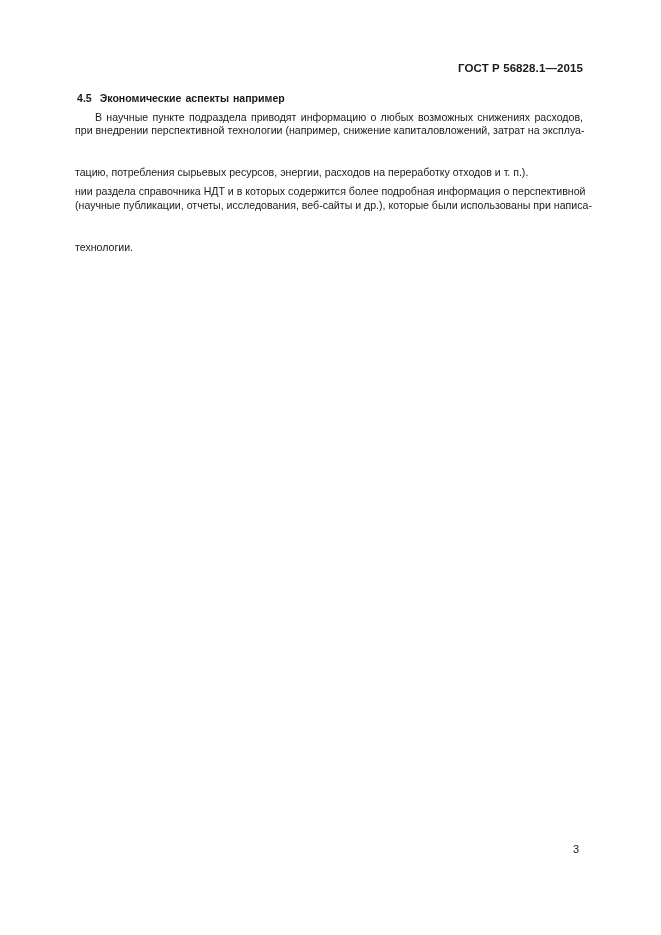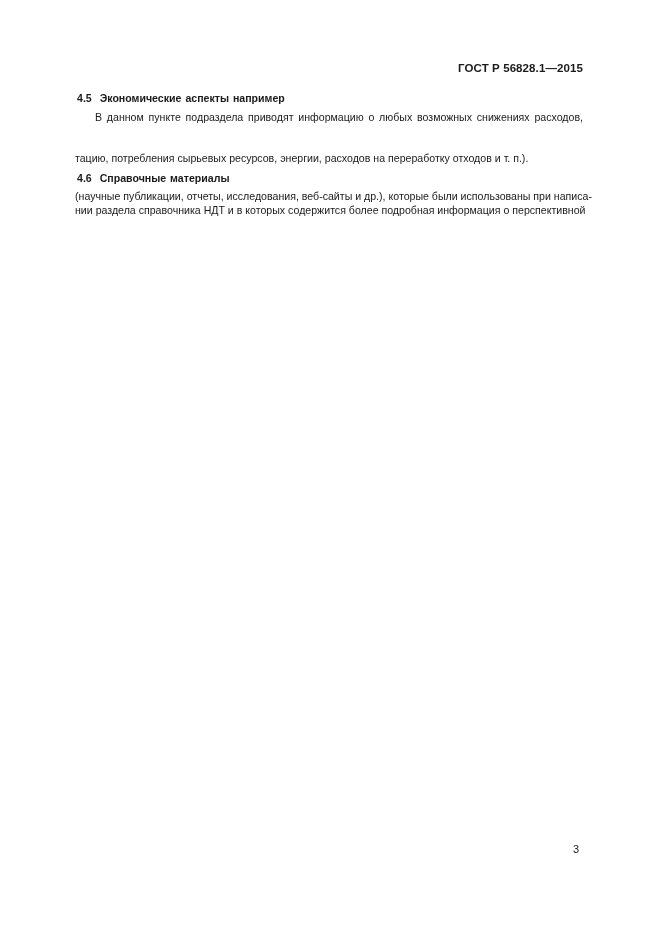--- a/index.html
+++ b/index.html
@@ -68,28 +68,29 @@
 </head>
 <body>
 
 <div class="doc-header">ГОСТ Р 56828.1—2015</div>
 
 <div class="content">
 
   <div>
     <div class="section-title"><span class="num">4.5</span> <span>Экономические аспекты например</span></div>
     <div class="para">
-      <span class="line first">В данном пункте подраздела приводят информацию о любых возможных снижениях расходов,</span>
+      <span class="line first">В научные пункте подраздела приводят информацию о любых возможных снижениях расходов,</span>
+      <span class="line">при внедрении перспективной технологии (например, снижение капиталовложений, затрат на эксплуа-</span>
       <span class="line last">тацию, потребления сырьевых ресурсов, энергии, расходов на переработку отходов и т. п.).</span>
     </div>
   </div>
 
   <div>
-    <div class="section-title"><span class="num">4.6</span> <span>Справочные материалы</span></div>
     <div class="para">
+      <span class="line">нии раздела справочника НДТ и в которых содержится более подробная информация о перспективной</span>
       <span class="line">(научные публикации, отчеты, исследования, веб-сайты и др.), которые были использованы при написа-</span>
-      <span class="line">нии раздела справочника НДТ и в которых содержится более подробная информация о перспективной</span>
+      <span class="line last">технологии.</span>
     </div>
   </div>
 
 </div>
 
 <div class="page-number">3</div>
 
 </body></html>

